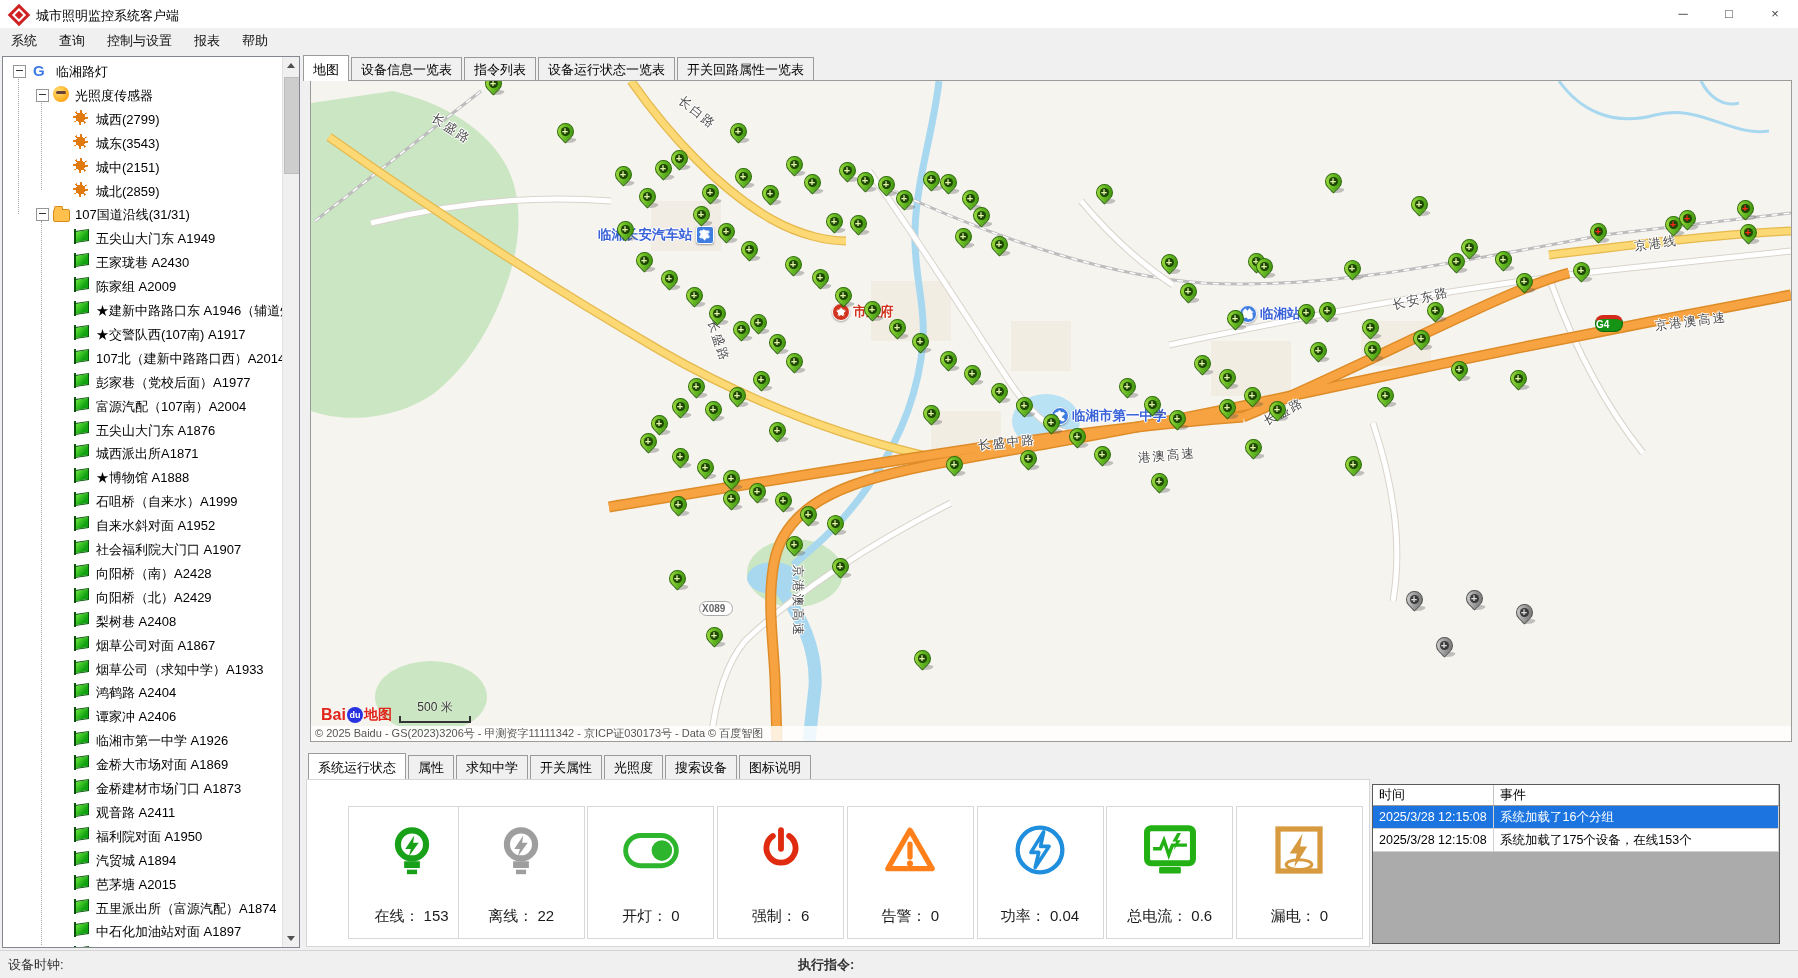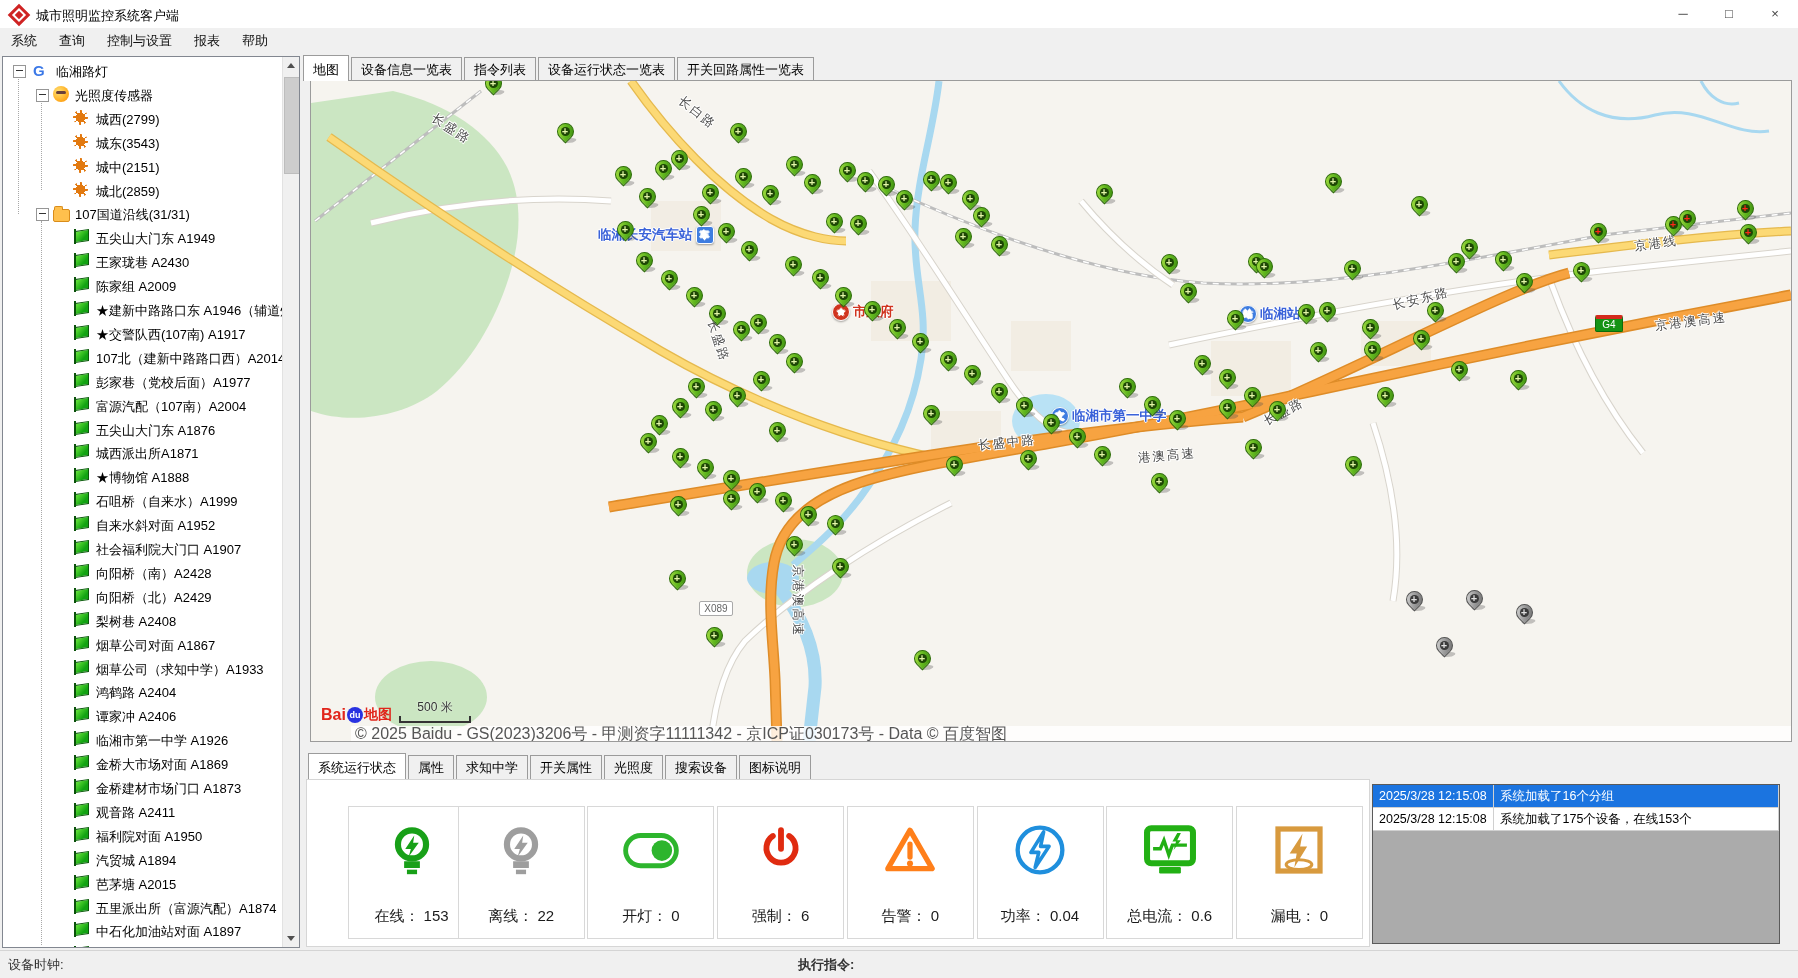--- a/index.html
+++ b/index.html
@@ -51,21 +51,21 @@
   #main-tabs{left:303px;top:55px;height:26px;}
   .tab{border:1px solid #9b9b9b;border-bottom:none;background:#f0f0f0;font-size:13px;color:#000;
        padding:3px 9px 3px 9px;margin-right:2px;height:17px;line-height:17px;}
   .tab.active{background:#fff;position:relative;padding-top:5px;z-index:3;}
   
   #map{position:absolute;left:310px;top:80px;width:1480px;height:660px;border:1px solid #9b9b9b;
        background:#f6f4ef;overflow:hidden;z-index:1;}
   #map svg{position:absolute;left:0;top:0;}
   .map-label{position:absolute;font-size:12.5px;color:#4a4a4a;letter-spacing:2px;white-space:nowrap;z-index:2;
        text-shadow:-1px 0 #fff,1px 0 #fff,0 -1px #fff,0 1px #fff,1px 1px #fff,-1px -1px #fff;transform-origin:center;}
-  .badge{position:absolute;z-index:2;font-weight:normal;text-align:center;border-radius:2px;}
+  .badge{position:absolute;z-index:2;font-weight:bold;text-align:left;border-radius:8px;}
   .badge.g{width:26px;height:12px;background:#149314;border:1px solid #0b6b0b;border-top:4px solid #d42a1c;
        color:#fff;font-size:10px;line-height:12px;}
   .badge.w{min-width:28px;height:13px;background:#fff;border:1px solid #a9a9a9;color:#666;font-size:10px;line-height:13px;padding:0 2px;}
   .poi{position:absolute;z-index:3;display:flex;align-items:center;gap:3px;font-size:13.5px;font-weight:bold;white-space:nowrap;
        text-shadow:-1px 0 #fff,1px 0 #fff,0 -1px #fff,0 1px #fff;}
   .poi.blue{color:#3a62d9;}.poi.red{color:#d0341f;}
   .poi-ic{width:16px;height:16px;border-radius:50%;background:#3f7de0;border:1.5px solid #fff;
        box-shadow:0 1px 2px rgba(0,0,0,.35);color:#fff;font-size:9px;line-height:16px;text-align:center;font-weight:bold;}
   .poi-ic.sq{border-radius:3px;}
   .poi-ic.red{background:#d0341f;}
@@ -77,21 +77,21 @@
        background:linear-gradient(140deg,#b4e54a,#62b81f 50%,#3a8a0e);transform:rotate(-45deg);}
   .pcore{position:absolute;left:4.5px;top:6.5px;width:9px;height:9px;border-radius:50%;background:#1d4605;}
   .pplus{position:absolute;left:0;top:6px;width:18px;text-align:center;
        font:bold 10px/10px "DejaVu Sans Mono",monospace;color:#e4f6a8;}
   .pin.t1 .pplus{color:#ff2619;}
   .pin.t2 .pdrop{background:linear-gradient(140deg,#dcdcdc,#9c9c9c 50%,#6c6c6c);border-color:#555;}
   .pin.t2 .pcore{background:#3a3a3a;}
   .pin.t2 .pplus{color:#e0e0e0;}
   
   #attrib{position:absolute;left:0;right:0;bottom:0;height:15px;background:rgba(255,255,255,.82);
-       font-size:16px;color:#555;line-height:15px;padding-left:4px;z-index:6;margin-left:40px;}
+       font-size:11px;color:#555;line-height:15px;padding-left:4px;z-index:6;}
   #logo{position:absolute;left:10px;bottom:17px;z-index:6;display:flex;align-items:center;}
   #logo .bai{color:#e1251b;font-weight:bold;font-size:16px;}
   #logo .paw{width:16px;height:16px;border-radius:50%;background:#2932e1;color:#fff;font-size:9px;font-weight:bold;
        line-height:16px;text-align:center;margin:0 1px;}
   #logo .ditu{color:#e1251b;font-weight:bold;font-size:14px;}
   #scalebar{position:absolute;left:88px;bottom:18px;z-index:6;width:72px;text-align:center;}
   #scalebar .txt{font-size:12px;color:#333;text-shadow:0 0 2px #fff;}
   #scalebar .bar{height:5px;border:2px solid #333;border-top:none;}
   
   #bottom{position:absolute;left:302px;top:742px;width:1496px;height:206px;background:#f0f0f0;}
@@ -1205,20 +1205,24 @@
       <div class="cicon"><svg width="56" height="58" viewBox="0 0 48 48">
           <rect x="6" y="6" width="36" height="36" fill="none" stroke="#d89a3e" stroke-width="4.5"></rect>
           <path d="M27 10 L16 27 L22 27 L20 39 L31 21 L25 21 Z" fill="#d89a3e"></path>
           <ellipse cx="24" cy="36.5" rx="11" ry="4.2" fill="none" stroke="#d89a3e" stroke-width="2.6"></ellipse>
         </svg></div>
       <div class="ctext"><span>漏电：</span> <span>0</span></div>
     </div>
   </div>
 
 <div id="events">
+    <div class="ev-head">
+      <div class="ev-c1">时间</div>
+      <div class="ev-c2">事件</div>
+    </div>
     <div class="ev-row sel">
       <div class="ev-c1">2025/3/28 12:15:08</div>
       <div class="ev-c2">系统加载了16个分组</div>
     </div>
     <div class="ev-row">
       <div class="ev-c1">2025/3/28 12:15:08</div>
       <div class="ev-c2">系统加载了175个设备，在线153个</div>
     </div>
   </div>
 

